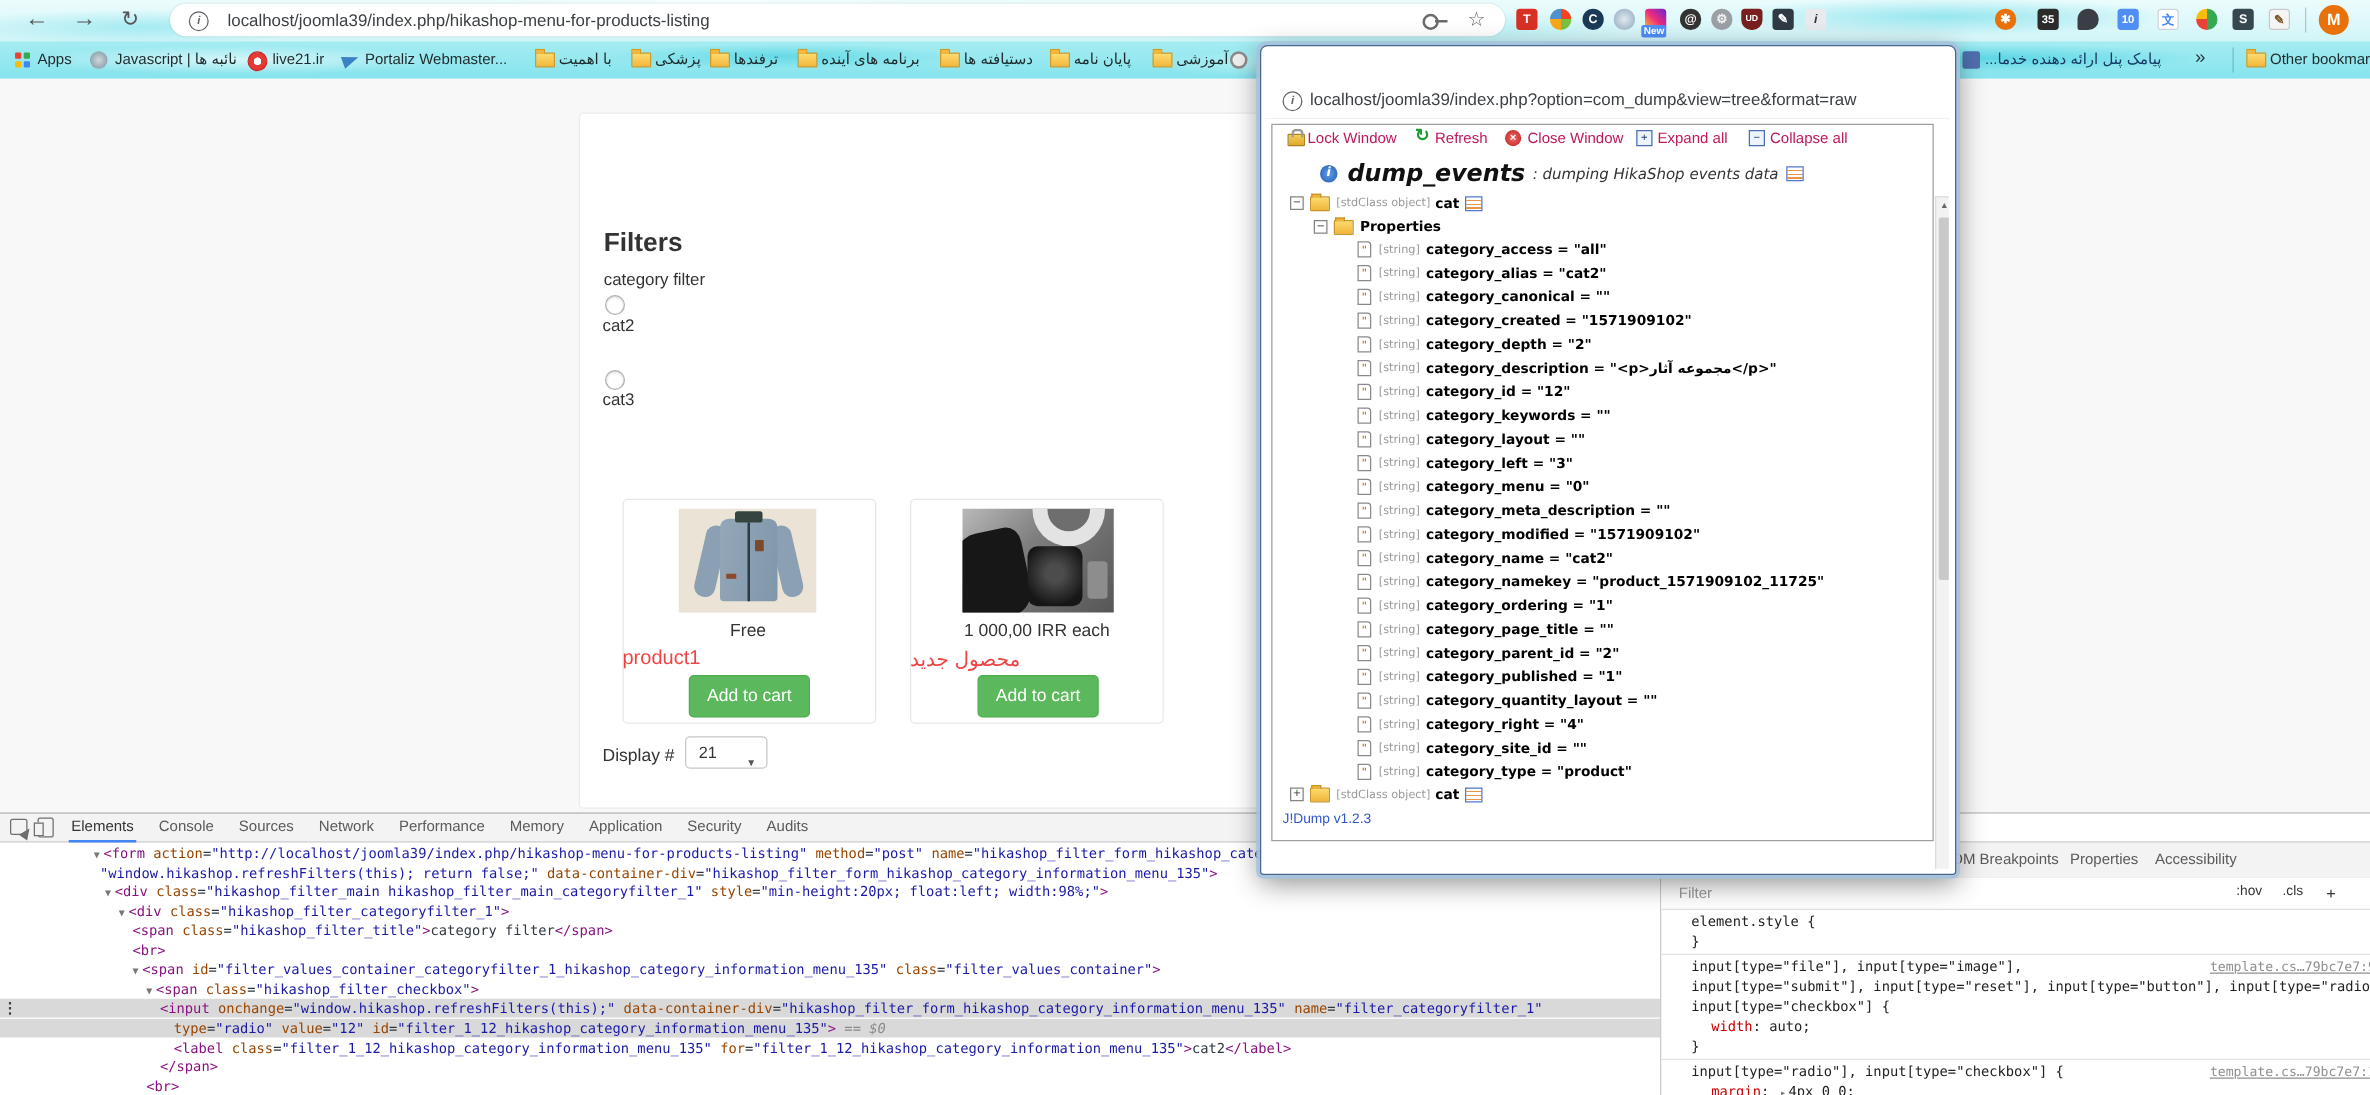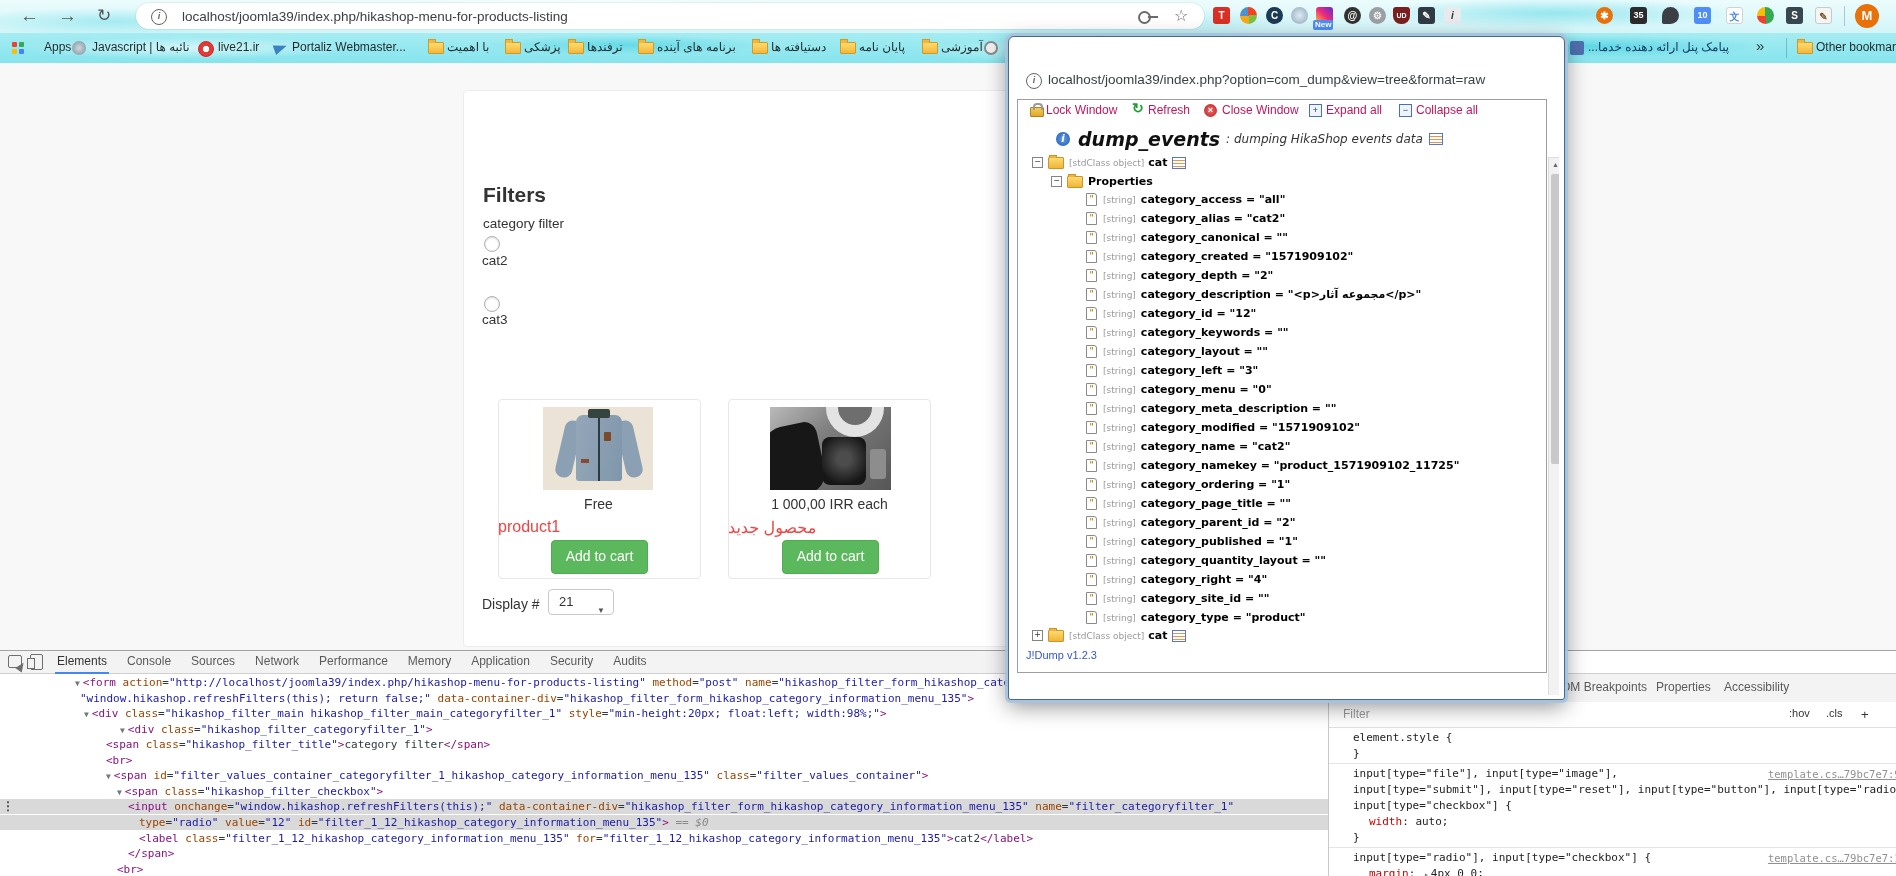--- a/index.html
+++ b/index.html
@@ -206,21 +206,21 @@
   <div class="abs avatar">M</div>
 </div>
 
 <div class="abs bookmarks">
   <div class="abs appsgrid">
     <i style="background:#ea4335;"></i>
       <i style="background:#34a853;"></i>
       <i style="background:#fbbc05;"></i>
       <i style="background:#4285f4;"></i>
   </div>
-  <div class="abs bkm" style="left:44px;">Apps</div>
+  <div class="abs bkm" style="left:30px;">Apps</div>
   <div class="abs cic" style="left:72px;background:radial-gradient(#cfd8dc,#78909c);"></div>
   <div class="abs bkm" style="left:92px;" dir="auto">Javascript | نائبه ها</div>
   <div class="abs cic" style="left:198px;background:radial-gradient(#fff 30%,#e53935 32%);border:1px solid #c62828;"></div>
   <div class="abs bkm" style="left:218px;">live21.ir</div>
   <div class="abs" style="left:274px;top:10px;width:0;height:0;border-top:5px solid transparent;border-bottom:5px solid transparent;border-left:13px solid #3b82c4;transform:rotate(-20deg);"></div>
   <div class="abs bkm" style="left:292px;">Portaliz Webmaster...</div>
   <div class="abs folder" style="left:428px;"></div>
   <div class="abs bkm" style="left:447px;" dir="rtl">با اهمیت</div>
   <div class="abs folder" style="left:505px;"></div>
   <div class="abs bkm" style="left:524px;" dir="rtl">پزشکی</div>
@@ -305,21 +305,21 @@
     <div class="abs" style="left:1832px;top:3px;">
       <span class="warnic">⚠</span>
       <span class="warncnt">4</span>
     </div>
     <div class="abs dt-close" style="left:1866px;top:1px;">×</div>
   </div>
   <div class="abs dt-code" id="code-lines" style="top:0;">
       <div class="cl" style="top: 24px; padding-left: 75px;"><span class="c-a">▼</span><span class="c-t">&lt;form</span><span class="c-n"> action</span><span class="c-p">=</span><span class="c-v">"http://localhost/joomla39/index.php/hikashop-menu-for-products-listing"</span><span class="c-n"> method</span><span class="c-p">=</span><span class="c-v">"post"</span><span class="c-n"> name</span><span class="c-p">=</span><span class="c-v">"hikashop_filter_form_hikashop_category_information_menu_135"</span><span class="c-n"> onsubmit</span><span class="c-p">=</span></div>
       <div class="cl" style="top: 39.55px; padding-left: 80px;"><span class="c-v">"window.hikashop.refreshFilters(this); return false;"</span><span class="c-n"> data-container-div</span><span class="c-p">=</span><span class="c-v">"hikashop_filter_form_hikashop_category_information_menu_135"</span><span class="c-t">&gt;</span></div>
       <div class="cl" style="top: 55.1px; padding-left: 84px;"><span class="c-a">▼</span><span class="c-t">&lt;div</span><span class="c-n"> class</span><span class="c-p">=</span><span class="c-v">"hikashop_filter_main hikashop_filter_main_categoryfilter_1"</span><span class="c-n"> style</span><span class="c-p">=</span><span class="c-v">"min-height:20px; float:left; width:98%;"</span><span class="c-t">&gt;</span></div>
-      <div class="cl" style="top: 70.65px; padding-left: 120px;"><span class="c-a">▼</span><span class="c-t">&lt;div</span><span class="c-n"> class</span><span class="c-p">=</span><span class="c-v">"hikashop_filter_categoryfilter_1"</span><span class="c-t">&gt;</span></div>
+      <div class="cl" style="top: 70.65px; padding-left: 95px;"><span class="c-a">▼</span><span class="c-t">&lt;div</span><span class="c-n"> class</span><span class="c-p">=</span><span class="c-v">"hikashop_filter_categoryfilter_1"</span><span class="c-t">&gt;</span></div>
       <div class="cl" style="top: 86.2px; padding-left: 106px;"><span class="c-t">&lt;span</span><span class="c-n"> class</span><span class="c-p">=</span><span class="c-v">"hikashop_filter_title"</span><span class="c-t">&gt;</span><span class="c-p">category filter</span><span class="c-t">&lt;/span&gt;</span></div>
       <div class="cl" style="top: 101.75px; padding-left: 106px;"><span class="c-t">&lt;br&gt;</span></div>
       <div class="cl" style="top: 117.3px; padding-left: 106px;"><span class="c-a">▼</span><span class="c-t">&lt;span</span><span class="c-n"> id</span><span class="c-p">=</span><span class="c-v">"filter_values_container_categoryfilter_1_hikashop_category_information_menu_135"</span><span class="c-n"> class</span><span class="c-p">=</span><span class="c-v">"filter_values_container"</span><span class="c-t">&gt;</span></div>
       <div class="cl" style="top: 132.85px; padding-left: 117px;"><span class="c-a">▼</span><span class="c-t">&lt;span</span><span class="c-n"> class</span><span class="c-p">=</span><span class="c-v">"hikashop_filter_checkbox"</span><span class="c-t">&gt;</span></div>
       <div class="cl hl" style="top: 148.4px; padding-left: 128px;"><span class="c-t">&lt;input</span><span class="c-n"> onchange</span><span class="c-p">=</span><span class="c-v">"window.hikashop.refreshFilters(this);"</span><span class="c-n"> data-container-div</span><span class="c-p">=</span><span class="c-v">"hikashop_filter_form_hikashop_category_information_menu_135"</span><span class="c-n"> name</span><span class="c-p">=</span><span class="c-v">"filter_categoryfilter_1"</span></div>
       <div class="cl hl" style="top: 163.95px; padding-left: 139px;"><span class="c-n">type</span><span class="c-p">=</span><span class="c-v">"radio"</span><span class="c-n"> value</span><span class="c-p">=</span><span class="c-v">"12"</span><span class="c-n"> id</span><span class="c-p">=</span><span class="c-v">"filter_1_12_hikashop_category_information_menu_135"</span><span class="c-t">&gt;</span><span class="c-g"> == $0</span></div>
       <div class="cl" style="top: 179.5px; padding-left: 139px;"><span class="c-t">&lt;label</span><span class="c-n"> class</span><span class="c-p">=</span><span class="c-v">"filter_1_12_hikashop_category_information_menu_135"</span><span class="c-n"> for</span><span class="c-p">=</span><span class="c-v">"filter_1_12_hikashop_category_information_menu_135"</span><span class="c-t">&gt;</span><span class="c-p">cat2</span><span class="c-t">&lt;/label&gt;</span></div>
       <div class="cl" style="top: 195.05px; padding-left: 128px;"><span class="c-t">&lt;/span&gt;</span></div>
       <div class="cl" style="top: 210.6px; padding-left: 117px;"><span class="c-t">&lt;br&gt;</span></div>
     </div>

